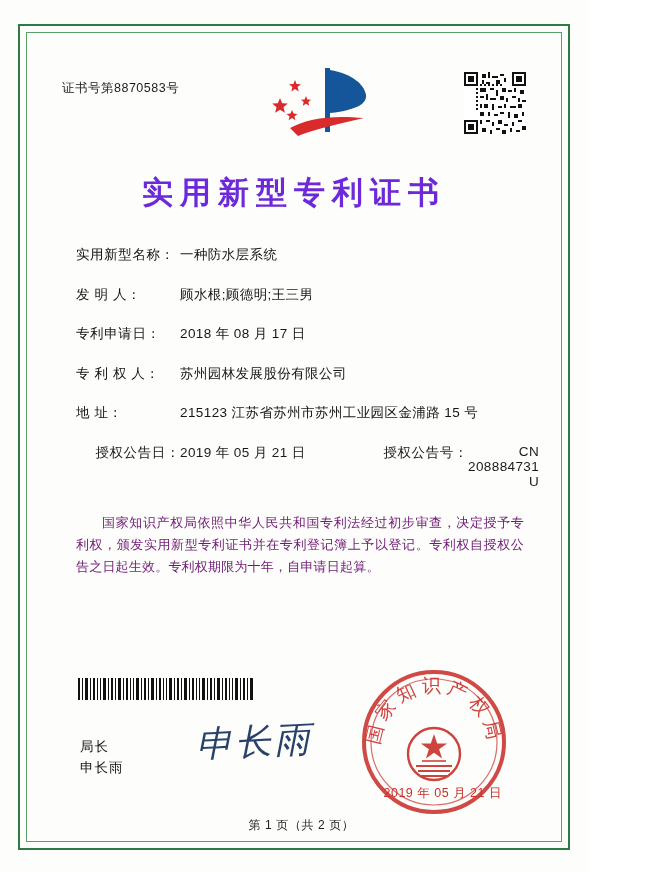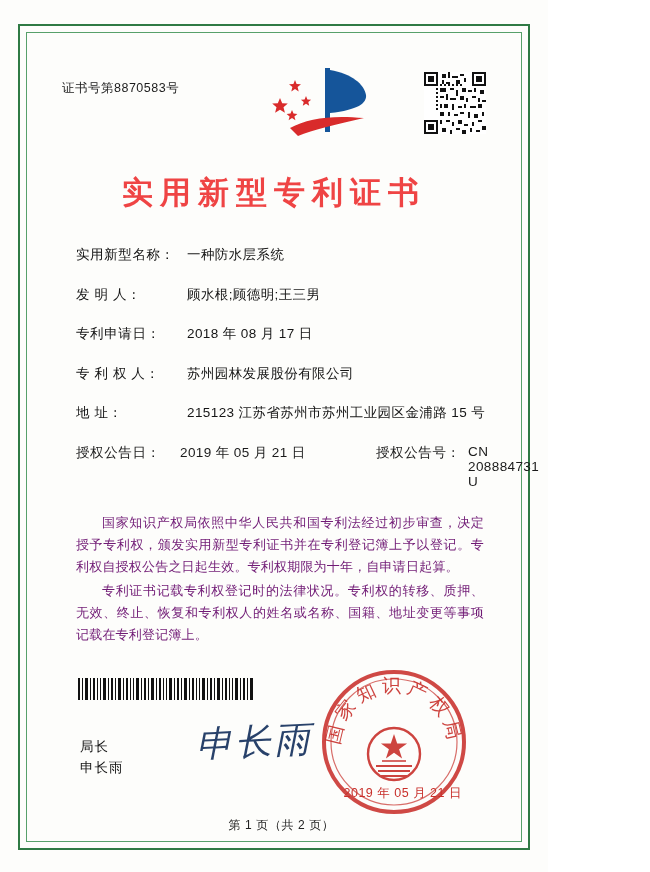--- a/index.html
+++ b/index.html
@@ -15,20 +15,21 @@
     position: relative;
     overflow: hidden;
   }
 
   .page {
     position: absolute;
     left: 0; top: 0;
     width: 548px;
     height: 872px;
     background: #fdfdfb;
+    padding-left: 40px;
   }
 
   
   .border-outer {
     position: absolute;
     left: 18px; top: 24px;
     right: 18px; bottom: 22px;
     border: 2px solid #2f7a44;
   }
   .border-inner {
@@ -70,59 +71,59 @@
   
   .title {
     position: absolute;
     left: 0;
     right: 0;
     top: 172px;
     text-align: center;
     font-size: 31px;
     font-weight: bold;
     letter-spacing: 7px;
-    color: #ef4444;
+    color: #6d28d9;
     font-family: "DejaVu Sans", sans-serif;
   }
 
   
   .fields {
     position: absolute;
     left: 76px;
     top: 246px;
     right: 60px;
   }
   .row {
     display: flex;
     align-items: baseline;
     margin-bottom: 21.5px;
     font-size: 13.5px;
     color: #151515;
     font-family: "Liberation Sans", sans-serif;
-    gap: 7px;
   }
   .row .label {
     width: 104px;
     flex: 0 0 104px;
     letter-spacing: 0.6px;
     white-space: nowrap;
   }
   .row .value {
     flex: 1 1 auto;
     letter-spacing: 0.4px;
   }
   .row .value.mono {
     font-family: "Liberation Serif", serif;
   }
   .row2col {
     display: flex;
     align-items: baseline;
     margin-bottom: 21.5px;
     font-size: 13.5px;
     font-family: "Liberation Sans", sans-serif;
+    text-align: right;
   }
   .row2col .cellA { display: flex; width: 300px; flex: 0 0 300px; }
   .row2col .cellB { display: flex; flex: 1 1 auto; }
   .row2col .lbl { width: 104px; flex: 0 0 104px; white-space: nowrap; letter-spacing: .6px; }
   .row2col .lbl.wide { width: 92px; flex: 0 0 92px; }
   .row2col .val { letter-spacing: .4px; }
 
   
   .body-text {
     position: absolute;
@@ -361,21 +362,20 @@
       <div class="cellB">
         <div class="lbl wide">授权公告号：</div>
         <div class="val">CN 208884731 U</div>
       </div>
     </div>
 
   </div>
 
   <div class="body-text">
     <p>国家知识产权局依照中华人民共和国专利法经过初步审查，决定授予专利权，颁发实用新型专利证书并在专利登记簿上予以登记。专利权自授权公告之日起生效。专利权期限为十年，自申请日起算。</p>
-    <p>专利证书记载专利权登记时的法律状况。专利权的转移、质押、无效、终止、恢复和专利权人的姓名或名称、国籍、地址变更等事项记载在专利登记簿上。</p>
   </div>
 
   <div class="barcode">
     <svg viewBox="0 0 175 22" width="175" height="22" shape-rendering="crispEdges" aria-hidden="true">
       <g fill="#111111">
         <rect x="0" y="0" width="2" height="22"></rect>
           <rect x="4" y="0" width="1" height="22"></rect>
         <rect x="7" y="0" width="3" height="22"></rect>
           <rect x="12" y="0" width="1" height="22"></rect>
         <rect x="15" y="0" width="2" height="22"></rect>

